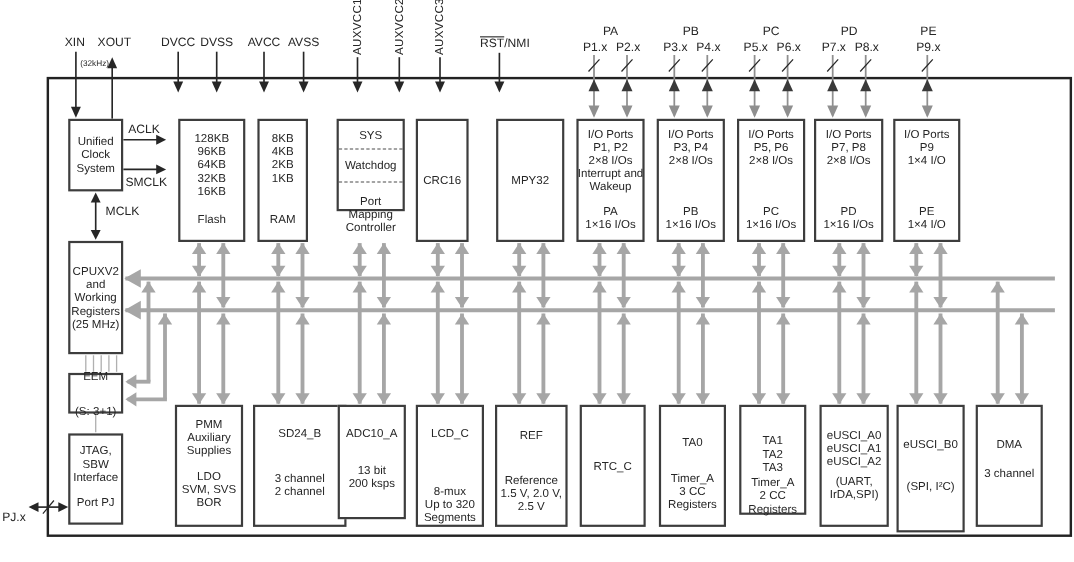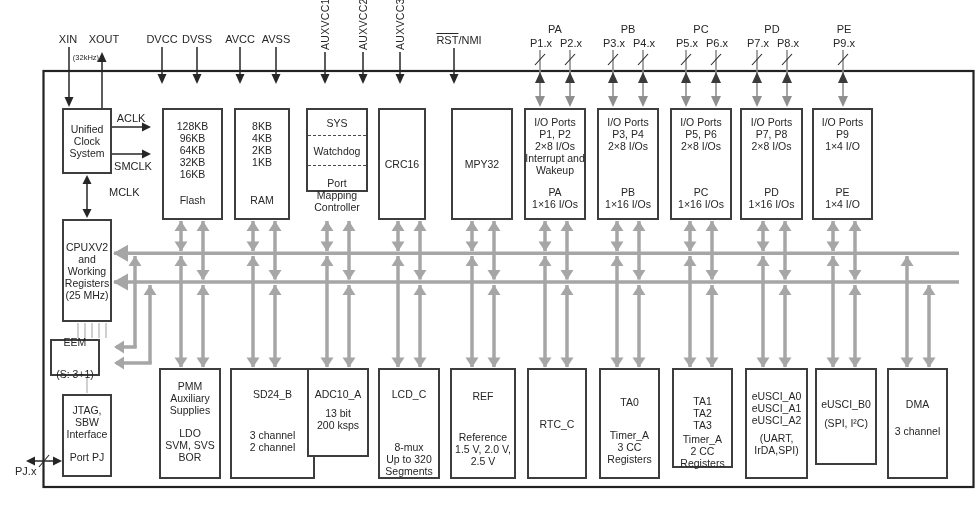--- a/index.html
+++ b/index.html
@@ -2,21 +2,21 @@
 <html><head>
 <meta charset="utf-8">
 <style>
   html,body{margin:0;padding:0;background:#ffffff;}
   #stage{
     position:relative;width:976px;height:511px;background:#ffffff;
     font-family:"Liberation Sans", sans-serif;color:#262626;overflow:hidden;
   }
   #scene{position:absolute;left:0;top:0;}
   .lbl{position:absolute;font-size:11px;white-space:nowrap;transform:translateX(-50%);line-height:12px;}
-  .lbl-left{position:absolute;font-size:11px;white-space:nowrap;line-height:12px;margin-left:13px;}
+  .lbl-left{position:absolute;font-size:11px;white-space:nowrap;line-height:12px;}
   .lbl-small{font-size:7.5px;}
   .vlbl{
     position:absolute;font-size:10.5px;white-space:nowrap;
     writing-mode:vertical-rl;transform:rotate(180deg);letter-spacing:.3px;
   }
   .ovl{border-top:1.2px solid #262626;padding-top:0px;}
   .block{
     position:absolute;box-sizing:border-box;border:2px solid #3d3d3d;background:#ffffff;
     display:flex;flex-direction:column;align-items:center;
     font-size:10.5px;line-height:12px;text-align:center;
@@ -285,41 +285,41 @@
         <div class="bline">Clock</div>
         <div class="bline">System</div>
       </div>
       <div class="block center" style="left: 62px; top: 219px; width: 50px; height: 103px;">
         <div class="bline">CPUXV2</div>
         <div class="bline">and</div>
         <div class="bline">Working</div>
         <div class="bline">Registers</div>
         <div class="bline">(25 MHz)</div>
       </div>
-      <div class="block center" style="left: 50px; top: 339px; width: 50px; height: 37px; gap: 20px;">
+      <div class="block center" style="left: 62px; top: 339px; width: 50px; height: 37px; gap: 20px;">
         <div class="bline">EEM</div>
         <div class="bline">(S: 3+1)</div>
       </div>
       <div class="block" style="left: 62px; top: 394px; width: 50px; height: 83px; padding-top: 8px; padding-bottom: 12px;">
         <div class="bline">JTAG,</div>
         <div class="bline">SBW</div>
         <div class="bline">Interface</div>
         <div class="bgap"></div>
         <div class="bline">Port PJ</div>
       </div>
       <div class="block" style="left: 162px; top: 108px; width: 61px; height: 112px; padding-top: 10px; padding-bottom: 12px;">
         <div class="bline">128KB</div>
         <div class="bline">96KB</div>
         <div class="bline">64KB</div>
         <div class="bline">32KB</div>
         <div class="bline">16KB</div>
         <div class="bgap"></div>
         <div class="bline">Flash</div>
       </div>
-      <div class="block" style="left: 234px; top: 108px; width: 56px; height: 112px; padding-top: 10px; padding-bottom: 12px;">
+      <div class="block" style="left: 234px; top: 108px; width: 46px; height: 112px; padding-top: 10px; padding-bottom: 12px;">
         <div class="bline">8KB</div>
         <div class="bline">4KB</div>
         <div class="bline">2KB</div>
         <div class="bline">1KB</div>
         <div class="bgap"></div>
         <div class="bline">RAM</div>
       </div>
       <div class="block" style="left: 306px; top: 108px; width: 62px; height: 84px;">
         <div class="section" style="height: 25px;">
           <div class="bline">SYS</div>
@@ -389,21 +389,21 @@
         <div class="bline">LDO</div>
         <div class="bline">SVM, SVS</div>
         <div class="bline">BOR</div>
       </div>
       <div class="block" style="left: 230px; top: 368px; width: 85px; height: 111px; padding-top: 18px; padding-bottom: 24px;">
         <div class="bline">SD24_B</div>
         <div class="bgap"></div>
         <div class="bline">3 channel</div>
         <div class="bline">2 channel</div>
       </div>
-      <div class="block" style="left: 307px; top: 368px; width: 62px; height: 89px; padding-top: 18px; padding-bottom: 24px;">
+      <div class="block" style="left: 307px; top: 368px; width: 62px; height: 104px; padding-top: 18px; padding-bottom: 24px;">
         <div class="bline">ADC10_A</div>
         <div class="bgap"></div>
         <div class="bline">13 bit</div>
         <div class="bline">200 ksps</div>
       </div>
       <div class="block" style="left: 378px; top: 368px; width: 62px; height: 111px; padding-top: 18px; padding-bottom: 0;">
         <div class="bline">LCD_C</div>
         <div class="bgap"></div>
         <div class="bline">8-mux</div>
         <div class="bline">Up to 320</div>
@@ -436,21 +436,21 @@
         <div class="bline">Registers</div>
       </div>
       <div class="block" style="left: 745px; top: 368px; width: 63px; height: 111px; padding-top: 20px; padding-bottom: 21px;">
         <div class="bline">eUSCI_A0</div>
         <div class="bline">eUSCI_A1</div>
         <div class="bline">eUSCI_A2</div>
         <div class="bgap"></div>
         <div class="bline">(UART,</div>
         <div class="bline">IrDA,SPI)</div>
       </div>
-      <div class="block" style="left: 815px; top: 368px; width: 62px; height: 97px; padding-top: 28px; padding-bottom: 34px;">
+      <div class="block" style="left: 815px; top: 368px; width: 62px; height: 116px; padding-top: 28px; padding-bottom: 34px;">
         <div class="bline">eUSCI_B0</div>
         <div class="bgap"></div>
         <div class="bline">(SPI, I²C)</div>
       </div>
       <div class="block" style="left: 887px; top: 368px; width: 61px; height: 111px; padding-top: 28px; padding-bottom: 40px;">
         <div class="bline">DMA</div>
         <div class="bgap"></div>
         <div class="bline">3 channel</div>
       </div>
     </div>

